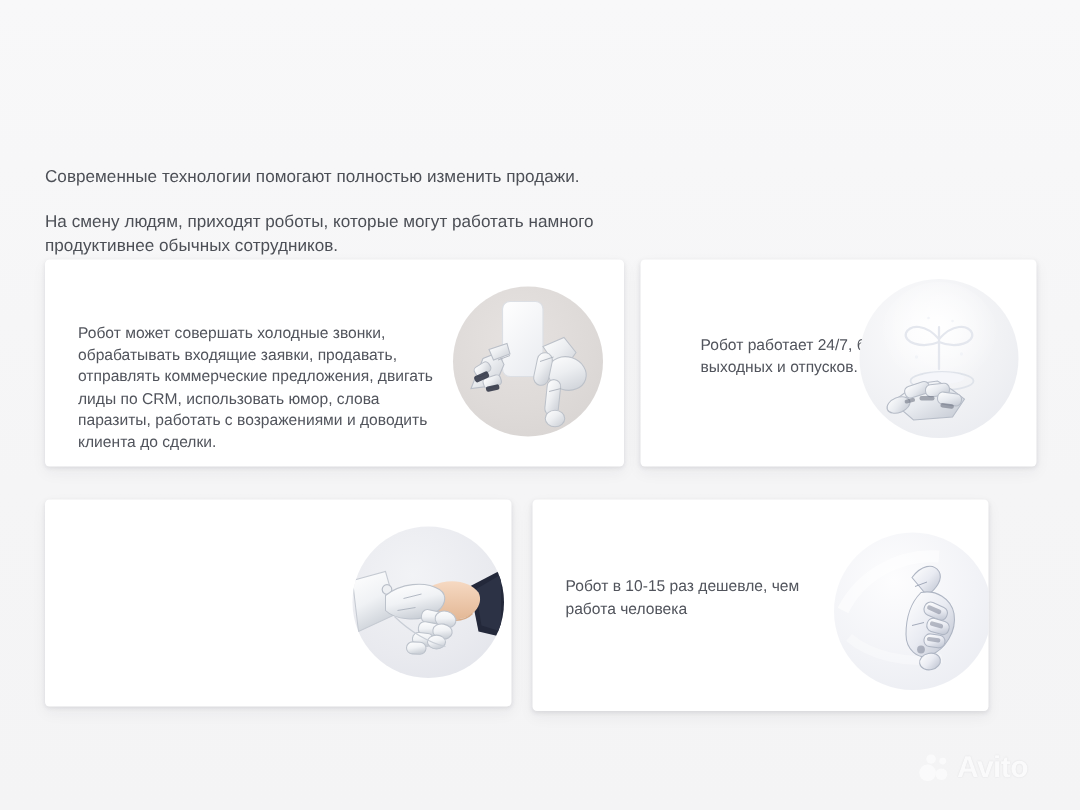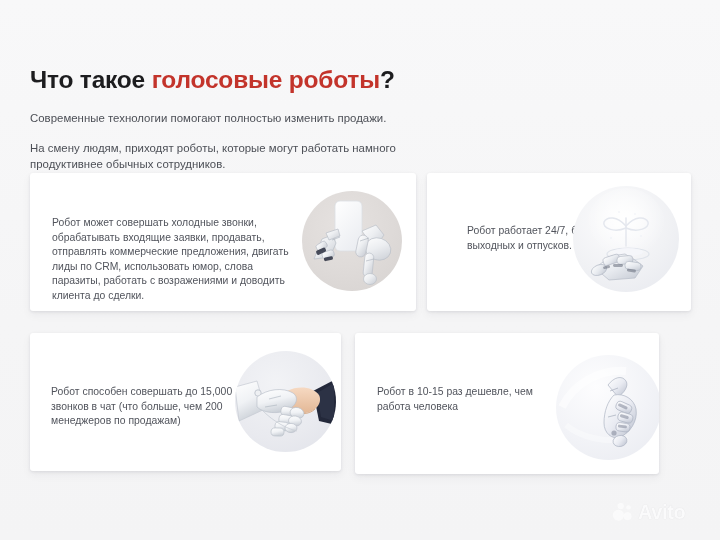--- a/index.html
+++ b/index.html
@@ -107,23 +107,20 @@
     letter-spacing: -0.4px;
     text-shadow: 0 0 1px rgba(160,160,168,0.55);
     line-height: 20px;
   }
 </style>
 </head>
 <body>
 
 <div id="page">
 
-  <h1 class="heading">
-    <span>Что такое </span><span class="accent">голосовые роботы</span><span>?</span>
-  </h1>
 
   <p class="intro" id="intro-2">На смену людям, приходят роботы, которые могут работать намного продуктивнее обычных сотрудников.</p>
   <p class="intro" id="intro-1">Современные технологии помогают полностью изменить продажи.</p>
 
   <div class="card" id="card-1">
     <div class="card-text">Робот может совершать холодные звонки, обрабатывать входящие заявки, продавать, отправлять коммерческие предложения, двигать лиды по CRM, использовать юмор, слова паразиты, работать с возражениями и доводить клиента до сделки.</div>
     <div class="photo" id="photo-1">
       <svg viewBox="0 0 100 100" aria-hidden="true">
         <defs>
           <linearGradient id="metalA" x1="0" y1="0" x2="1" y2="1">
@@ -208,21 +205,20 @@
         <g fill="#5b6170" opacity="0.5">
           <rect x="40" y="78" width="10" height="3" rx="1.4"></rect>
           <rect x="54" y="83" width="9" height="3" rx="1.4" transform="rotate(8 58 84)"></rect>
           <rect x="30" y="80" width="7" height="2.6" rx="1.2" transform="rotate(-14 33 81)"></rect>
         </g>
       </svg>
     </div>
   </div>
 
   <div class="card" id="card-3">
-    <div class="card-text">Робот способен совершать до 15,000 звонков в чат (что больше, чем 200 менеджеров по продажам)</div>
     <div class="photo" id="photo-3">
       <svg viewBox="0 0 101 101" aria-hidden="true">
         <defs>
           <linearGradient id="metalC" x1="0" y1="0" x2="0.4" y2="1">
             <stop offset="0%" stop-color="#ffffff"></stop>
             <stop offset="55%" stop-color="#f0f2f5"></stop>
             <stop offset="100%" stop-color="#ccd1d8"></stop>
           </linearGradient>
           <linearGradient id="skinC" x1="0" y1="0" x2="0" y2="1">
             <stop offset="0%" stop-color="#f6d9c2"></stop>

